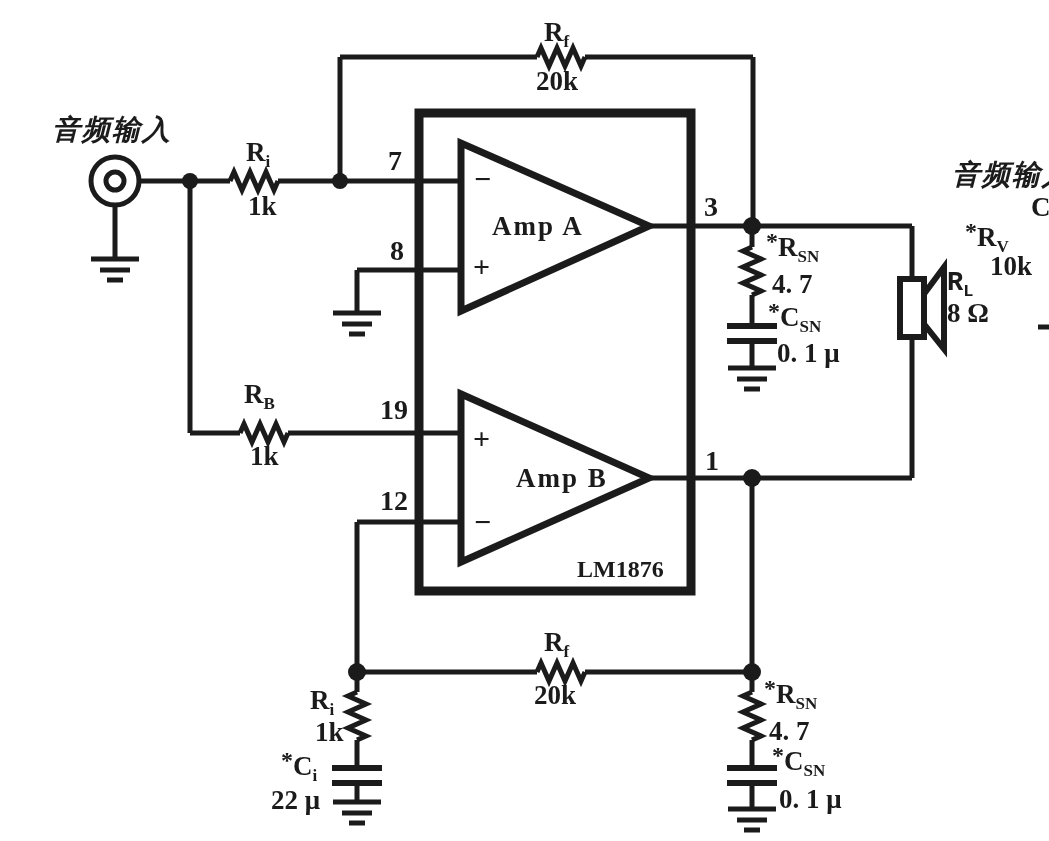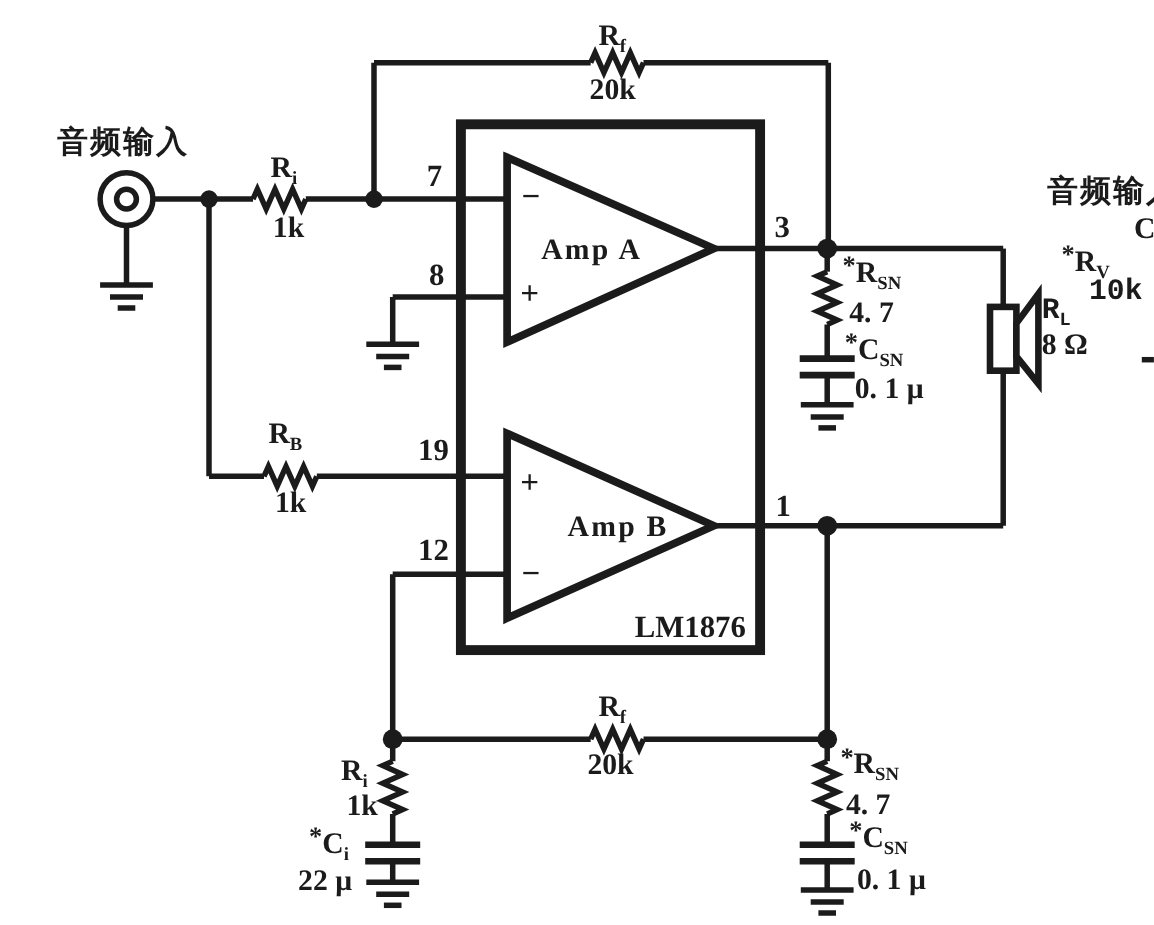--- a/index.html
+++ b/index.html
@@ -17,21 +17,21 @@
     font-weight:bold;
     font-size:27px;
     line-height:1;
     white-space:nowrap;
     font-family:"Liberation Serif","DejaVu Serif",serif;
   }
   .lbl sub{font-size:17px;line-height:0;}
   .star{position:relative;top:-7px;font-size:24px;}
   .pin{font-size:28px;}
   .sign{font-size:30px;font-weight:bold;}
-  .cn{font-size:28px;letter-spacing:2px;}
+  .cn{font-size:28px;letter-spacing:2px;font-style:italic;}
   .watermark{
     font-size:27px;
     font-style:italic;
     font-weight:normal;
     color:#a8a8a8;
     letter-spacing:2px;
   }
 </style>
 </head>
 <body>
@@ -195,21 +195,21 @@
   <div class="lbl pin" style="left:704px;top:193px;">3</div>
   <div class="lbl pin" style="left:705px;top:447px;">1</div>
 
   <div class="lbl sign" style="left:474px;top:164px;">−</div>
   <div class="lbl sign" style="left:473px;top:252px;">+</div>
   <div class="lbl sign" style="left:473px;top:424px;">+</div>
   <div class="lbl sign" style="left:474px;top:507px;">−</div>
 
   <div class="lbl" style="left:492px;top:213px;letter-spacing:2px;">Amp A</div>
   <div class="lbl" style="left:516px;top:465px;letter-spacing:2px;">Amp B</div>
-  <div class="lbl" style="left:577px;top:557px;font-size:28px;">LM1876</div>
+  <div class="lbl" style="left:577px;top:557px;font-size:24px;">LM1876</div>
 
   <div class="lbl" style="left:244px;top:381px;">
     <span>R</span><sub>B</sub>
   </div>
   <div class="lbl" style="left:250px;top:443px;">1k</div>
 
   <div class="lbl" style="left:766px;top:234px;">
     <span class="star">*</span><span>R</span><sub>SN</sub>
   </div>
   <div class="lbl" style="left:772px;top:271px;">4. 7</div>
@@ -246,15 +246,15 @@
     <span class="star">*</span><span>C</span><sub>SN</sub>
   </div>
   <div class="lbl" style="left:779px;top:786px;">0. 1 μ</div>
 
 
   <div class="lbl cn" style="left:952px;top:161px;">音频输入</div>
   <div class="lbl" style="left:1031px;top:194px;font-size:27px;">C</div>
   <div class="lbl" style="left:965px;top:224px;text-align:right;">
     <span class="star">*</span><span>R</span><sub>V</sub>
   </div>
-  <div class="lbl" style="left:990px;top:253px;font-family:Liberation Mono, monospace;">10k</div>
+  <div class="lbl" style="left:990px;top:253px;">10k</div>
 
 </div>
 
 </body></html>

